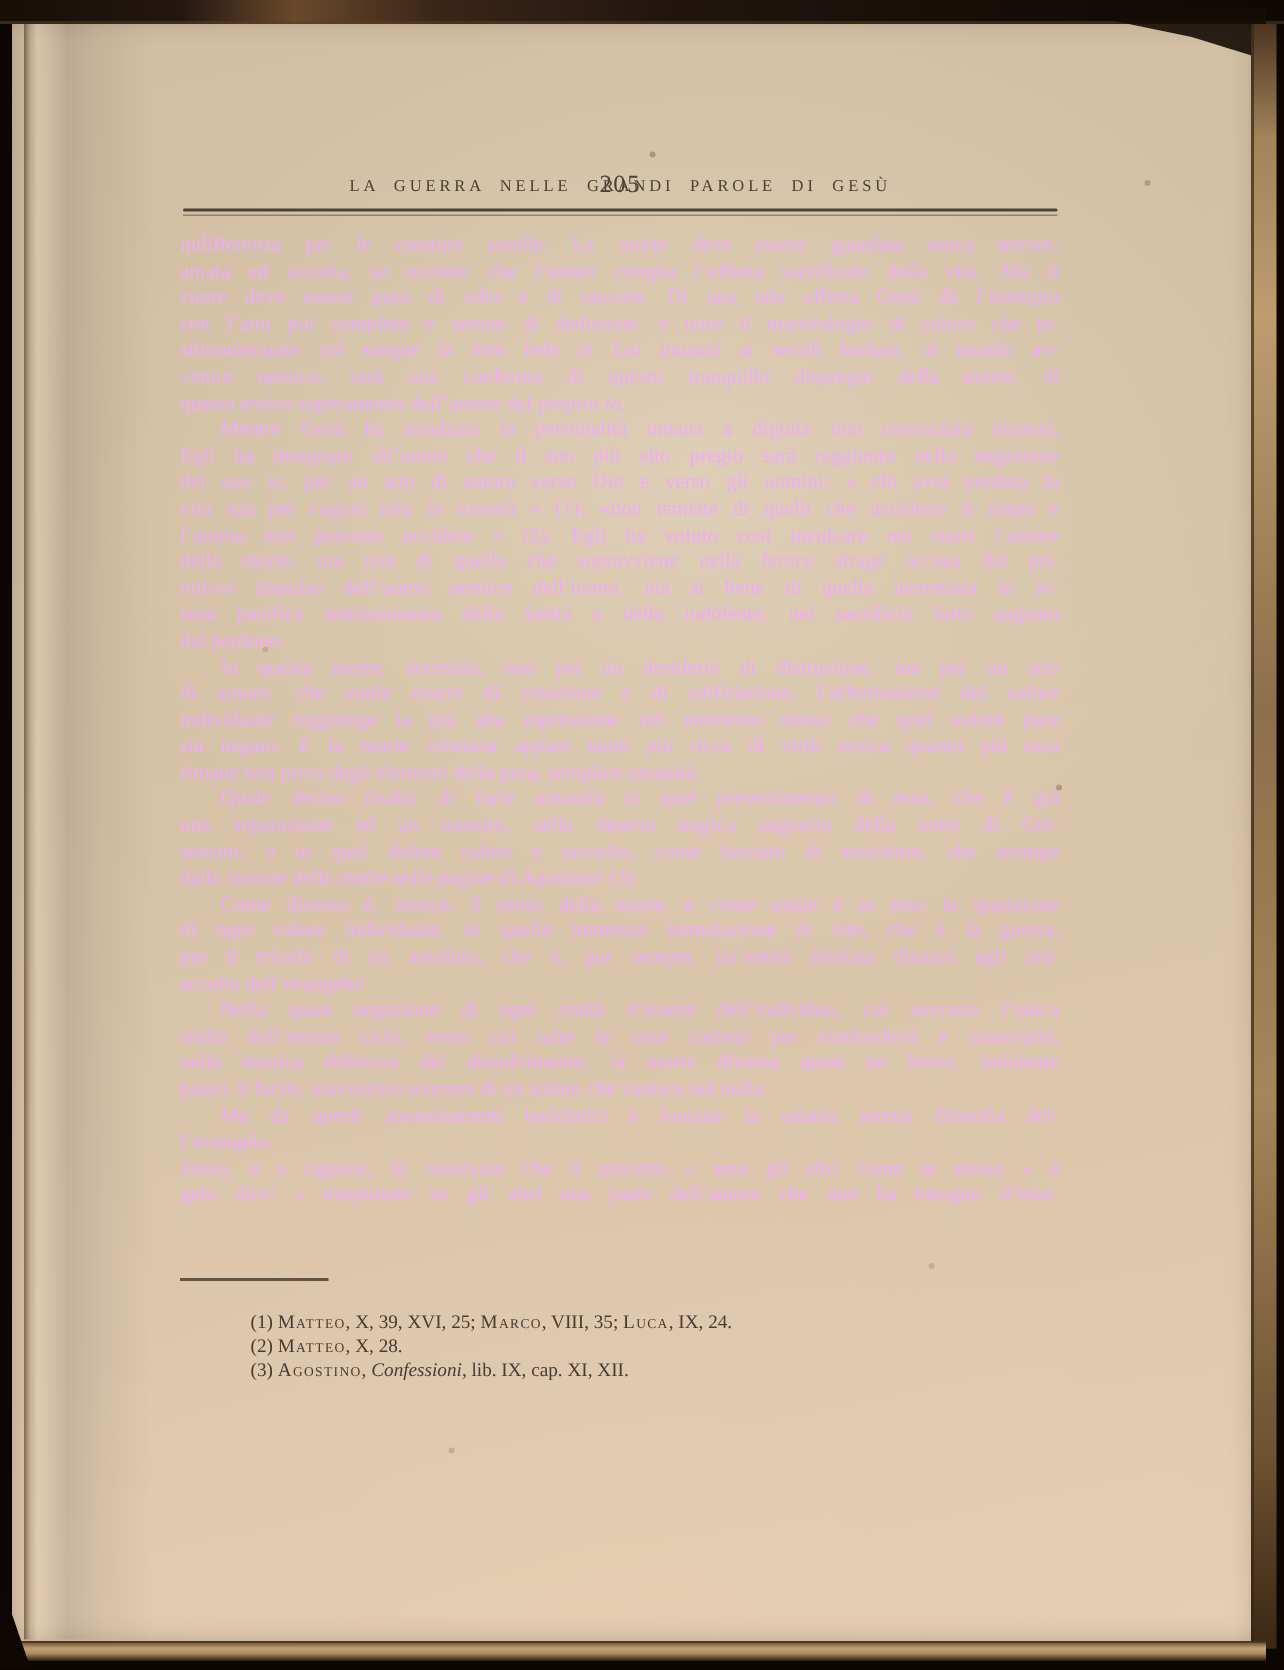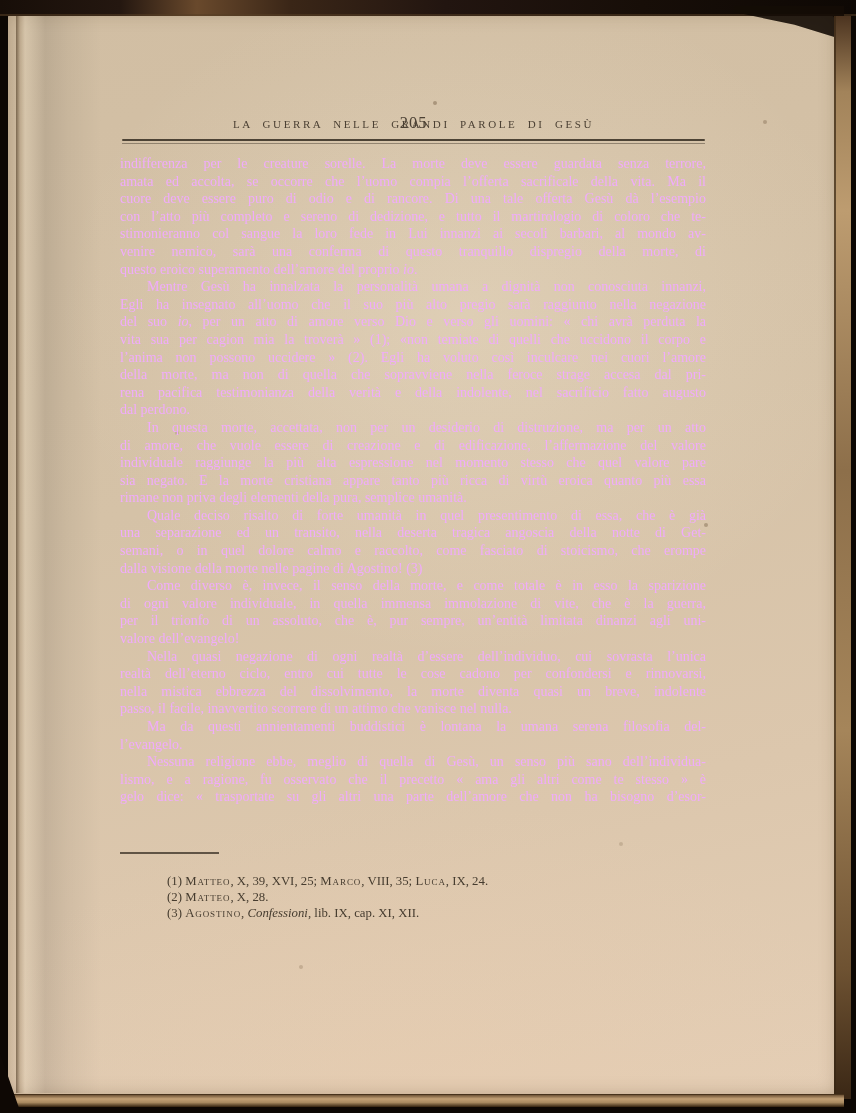--- a/index.html
+++ b/index.html
@@ -103,42 +103,42 @@
     <div class="line"><span>con l’atto più completo e sereno di dedizione, e tutto il martirologio di coloro che te-</span></div>
     <div class="line"><span>stimonieranno col sangue la loro fede in Lui innanzi ai secoli barbari, al mondo av-</span></div>
     <div class="line"><span>venire nemico, sarà una conferma di questo tranquillo dispregio della morte, di</span></div>
     <div class="line last"><span>questo eroico superamento dell’amore del proprio </span><span class="it">io</span><span>.</span></div>
     <div class="line indent"><span>Mentre Gesù ha innalzata la personalità umana a dignità non conosciuta innanzi,</span></div>
     <div class="line"><span>Egli ha insegnato all’uomo che il suo più alto pregio sarà raggiunto nella negazione</span></div>
     <div class="line"><span>del suo </span><span class="it">io</span><span>, per un atto di amore verso Dio e verso gli uomini: « chi avrà perduta la</span></div>
     <div class="line"><span>vita sua per cagion mia la troverà » (1); «non temiate di quelli che uccidono il corpo e</span></div>
     <div class="line"><span>l’anima non possono uccidere » (2). Egli ha voluto così inculcare nei cuori l’amore</span></div>
     <div class="line"><span>della morte, ma non di quella che sopravviene nella feroce strage accesa dal pri-</span></div>
+    <div class="line"><span>mitivo impulso dell’uomo nemico dell’uomo, ma sì bene di quella incontrata in se-</span></div>
     <div class="line"><span>rena pacifica testimonianza della verità e della indolente, nel sacrificio fatto augusto</span></div>
     <div class="line last"><span>dal perdono.</span></div>
     <div class="line indent"><span>In questa morte, accettata, non per un desiderio di distruzione, ma per un atto</span></div>
     <div class="line"><span>di amore, che vuole essere di creazione e di edificazione, l’affermazione del valore</span></div>
     <div class="line"><span>individuale raggiunge la più alta espressione nel momento stesso che quel valore pare</span></div>
     <div class="line"><span>sia negato. E la morte cristiana appare tanto più ricca di virtù eroica quanto più essa</span></div>
     <div class="line last"><span>rimane non priva degli elementi della pura, semplice umanità.</span></div>
     <div class="line indent"><span>Quale deciso risalto di forte umanità in quel presentimento di essa, che è già</span></div>
     <div class="line"><span>una separazione ed un transito, nella deserta tragica angoscia della notte di Get-</span></div>
     <div class="line"><span>semani, o in quel dolore calmo e raccolto, come fasciato di stoicismo, che erompe</span></div>
     <div class="line last"><span>dalla visione della morte nelle pagine di Agostino! (3)</span></div>
     <div class="line indent"><span>Come diverso è, invece, il senso della morte, e come totale è in esso la sparizione</span></div>
     <div class="line"><span>di ogni valore individuale, in quella immensa immolazione di vite, che è la guerra,</span></div>
     <div class="line"><span>per il trionfo di un assoluto, che è, pur sempre, un’entità limitata dinanzi agli uni-</span></div>
-    <div class="line last"><span>valore dell’evangelo!</span></div>
+    <div class="line last"><span>accolta dell’evangelo!</span></div>
     <div class="line indent"><span>Nella quasi negazione di ogni realtà d’essere dell’individuo, cui sovrasta l’unica</span></div>
     <div class="line"><span>realtà dell’eterno ciclo, entro cui tutte le cose cadono per confondersi e rinnovarsi,</span></div>
     <div class="line"><span>nella mistica ebbrezza del dissolvimento, la morte diventa quasi un breve, indolente</span></div>
     <div class="line last"><span>passo, il facile, inavvertito scorrere di un attimo che vanisce nel nulla.</span></div>
     <div class="line indent"><span>Ma da questi annientamenti buddistici è lontana la umana serena filosofia del-</span></div>
     <div class="line last"><span>l’evangelo.</span></div>
-    <div class="line indent"><span>Nessuna religione ebbe, meglio di quella di Gesù, un senso più sano dell’individua-</span></div>
     <div class="line"><span>lismo, e a ragione, fu osservato che il precetto « ama gli altri come te stesso » è</span></div>
     <div class="line"><span>gelo dice: « trasportate su gli altri una parte dell’amore che non ha bisogno d’esor-</span></div>
   </div>
 
 <div class="fn-rule"></div>
 <div class="footnotes">
     <div class="fnline"><span>(1) </span><span class="sc">Matteo</span><span>, X, 39, XVI, 25; </span><span class="sc">Marco</span><span>, VIII, 35; </span><span class="sc">Luca</span><span>, IX, 24.</span></div>
     <div class="fnline"><span>(2) </span><span class="sc">Matteo</span><span>, X, 28.</span></div>
     <div class="fnline"><span>(3) </span><span class="sc">Agostino</span><span>, </span><span class="it">Confessioni</span><span>, lib. IX, cap. XI, XII.</span></div>
   </div>

